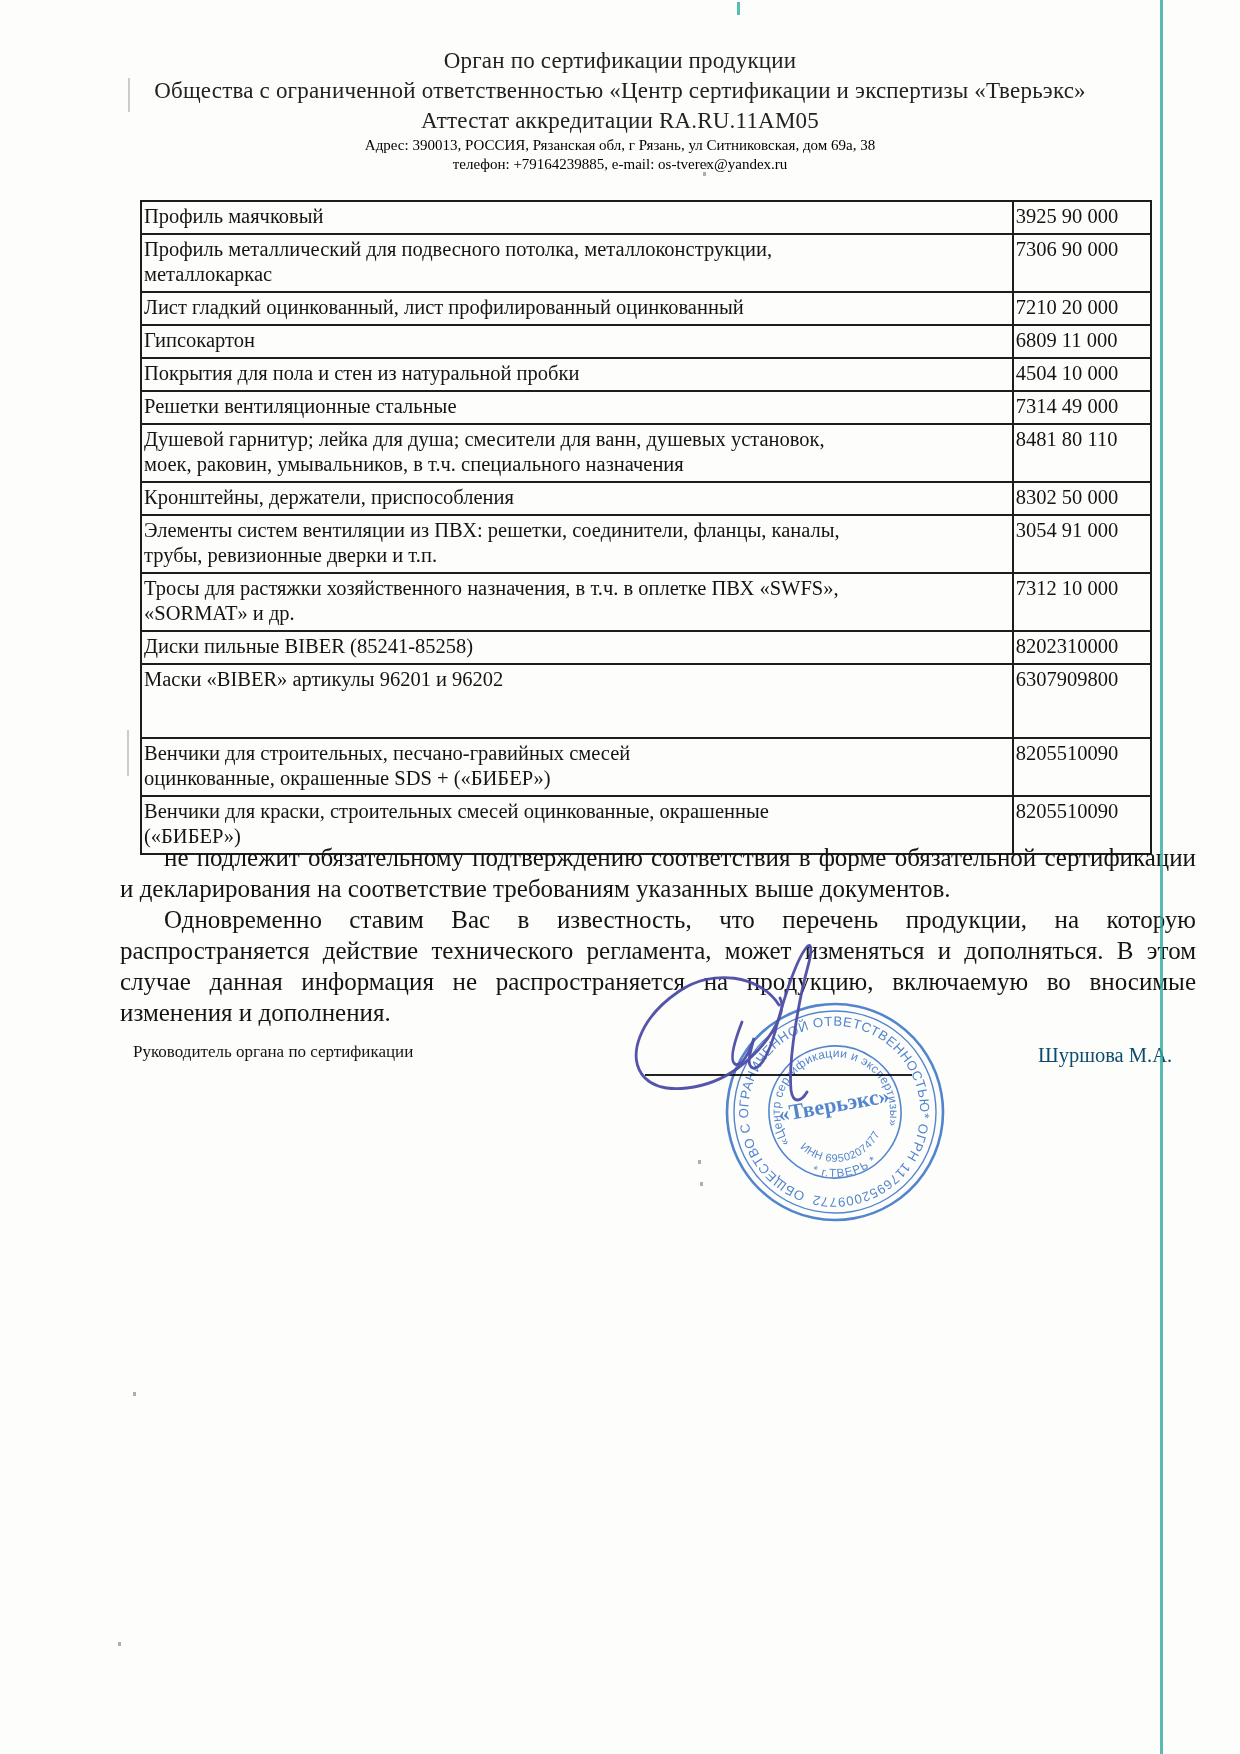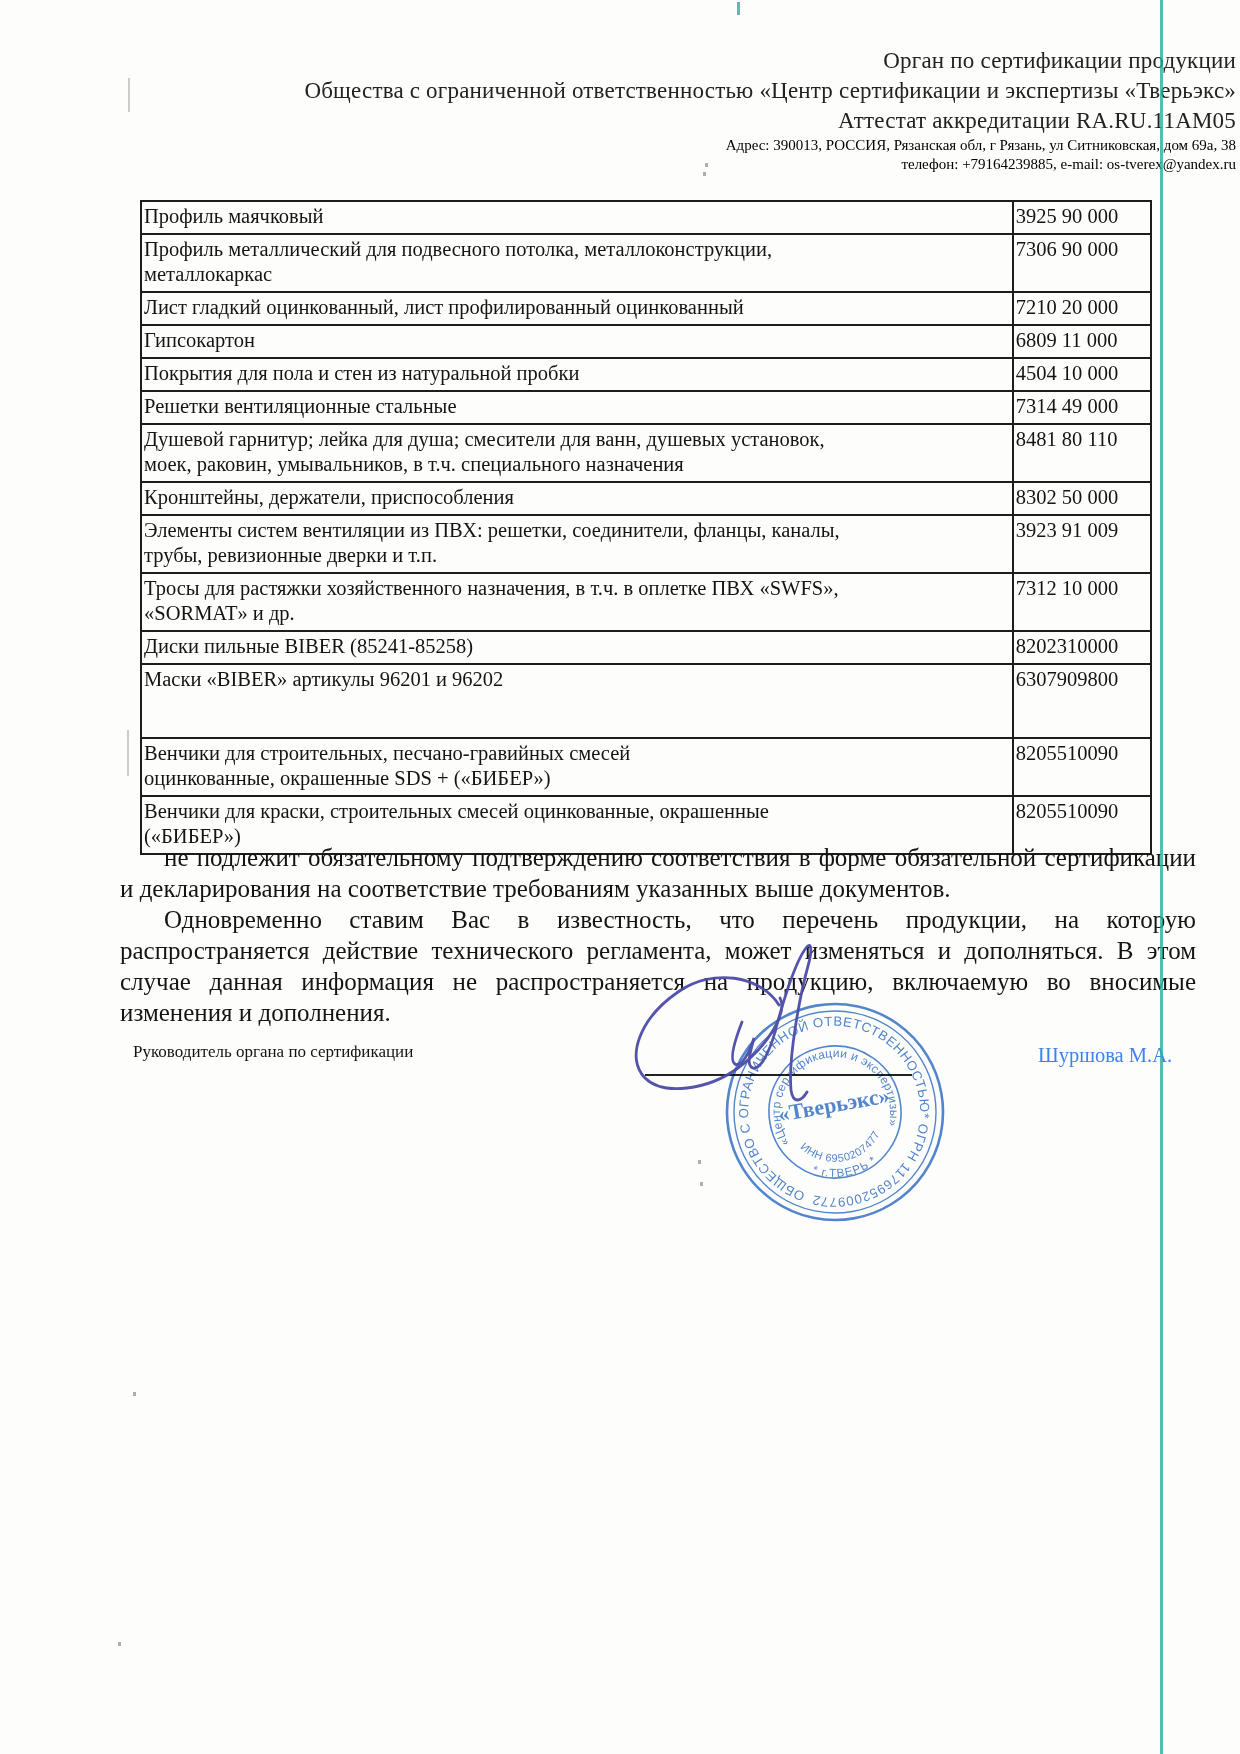--- a/index.html
+++ b/index.html
@@ -3,40 +3,40 @@
 <meta charset="utf-8">
 <style>
   html,body { margin:0; padding:0; background:#e8e8e8; }
   .page {
     position:relative; width:1240px; height:1754px; margin:0 auto;
     background:#fdfdfb; overflow:hidden;
     font-family:"Liberation Serif", "DejaVu Serif", serif;
     color:#161616;
   }
   
-  .header { position:absolute; top:46px; left:4px; width:1232px; text-align:right; }
+  .header { position:absolute; top:46px; left:4px; width:1232px; text-align:center; }
   .h-line { font-size:23px; line-height:30px; letter-spacing:0.2px; color:#222; }
   .h-small { font-size:15px; line-height:19px; color:#000000; }
   
   table.products { position:absolute; top:200px; left:140px; width:1012px; border-collapse:collapse; table-layout:fixed; }
   table.products td {
     border:2px solid #1d1d1d; vertical-align:top;
     font-size:20.5px; line-height:25px; padding:2px 8px 4px 2px;
     white-space:pre-line; color:#141414;
   }
   td.c1 { width:858px; }
   td.c2 { width:126px; white-space:nowrap; }
   tr.tall td { height:66px;font-family:Liberation Serif, serif; }
   
   .bodytext { position:absolute; top:842px; left:120px; width:1076px;
     font-size:25px; line-height:31px; text-align:justify; color:#141414; }
   .bodytext p { margin:0; text-indent:44px; }
   
   .sig-title { position:absolute; left:133px; top:1042px; font-size:17px; color:#141414; }
-  .sig-name  { position:absolute; left:1038px; top:1044px; font-size:20.5px; color:#3b82f6; }
+  .sig-name  { position:absolute; left:1038px; top:1044px; font-size:20.5px; color:#0c4a6e; }
   .sig-line  { position:absolute; left:645px; top:1074px; width:267px; height:2px; background:#222; }
   .sig-svg   { position:absolute; left:600px; top:930px; z-index:6; }
   .stamp-svg { position:absolute; left:703px; top:980px; z-index:5; mix-blend-mode:multiply; }
   
   .scanline { position:absolute; left:1160px; top:0; width:3px; height:1754px;
     background:#2fab9f; opacity:0.8; z-index:40; }
   .scantick { position:absolute; left:737px; top:2px; width:3px; height:13px;
     background:#2fab9f; opacity:0.8; z-index:40; }
   .art { position:absolute; background:#9fa8a4; opacity:0.55; z-index:3; }
   .dot { width:3px; height:4px; background:#6a6f6d; }
@@ -86,21 +86,21 @@
 моек, раковин, умывальников, в т.ч. специального назначения</td>
           <td class="c2">8481 80 110</td>
         </tr>
       <tr>
           <td class="c1">Кронштейны, держатели, приспособления</td>
           <td class="c2">8302 50 000</td>
         </tr>
       <tr>
           <td class="c1">Элементы систем вентиляции из ПВХ: решетки, соединители, фланцы, каналы,
 трубы, ревизионные дверки и т.п.</td>
-          <td class="c2">3923 91 009</td>
+          <td class="c2">3054 91 000</td>
         </tr>
       <tr>
           <td class="c1">Тросы для растяжки хозяйственного назначения, в т.ч. в оплетке ПВХ «SWFS»,
 «SORMAT» и др.</td>
           <td class="c2">7312 10 000</td>
         </tr>
       <tr>
           <td class="c1">Диски пильные BIBER (85241-85258)</td>
           <td class="c2">8202310000</td>
         </tr>

